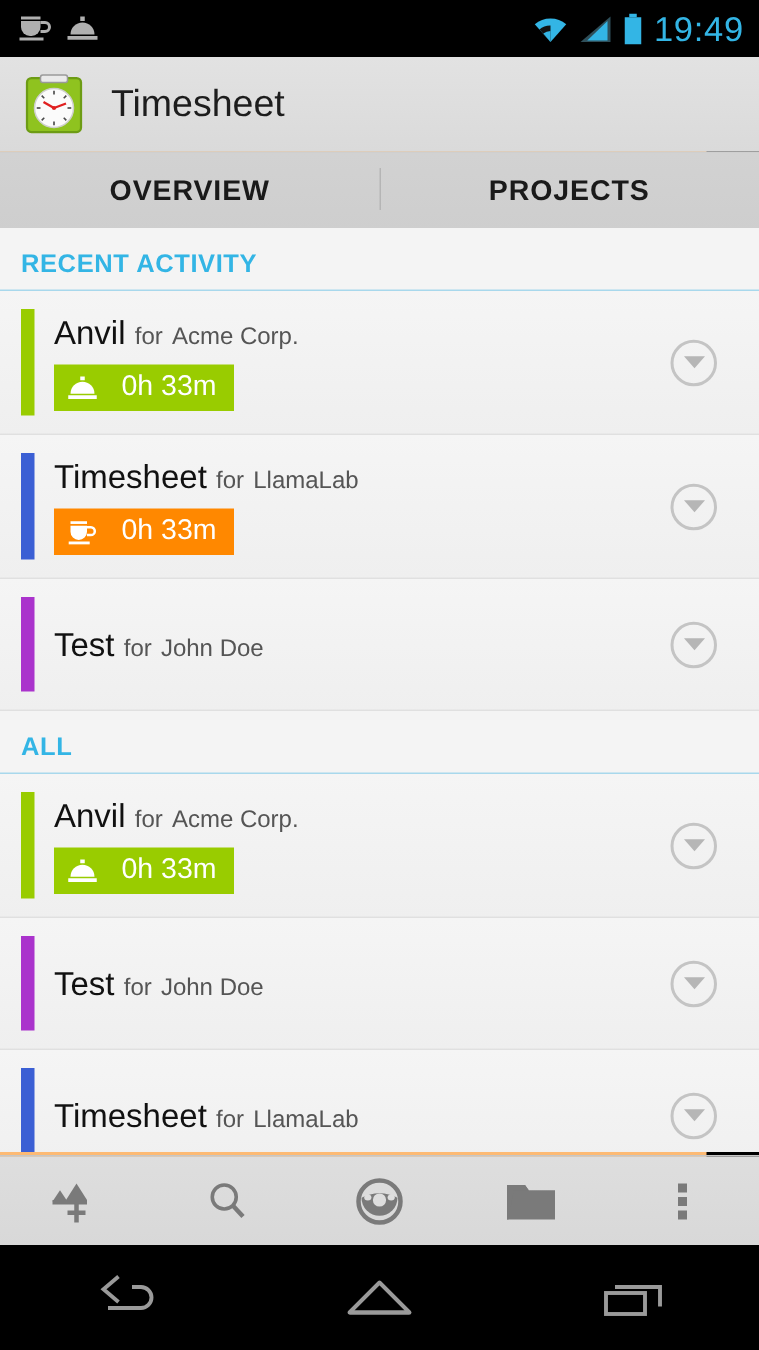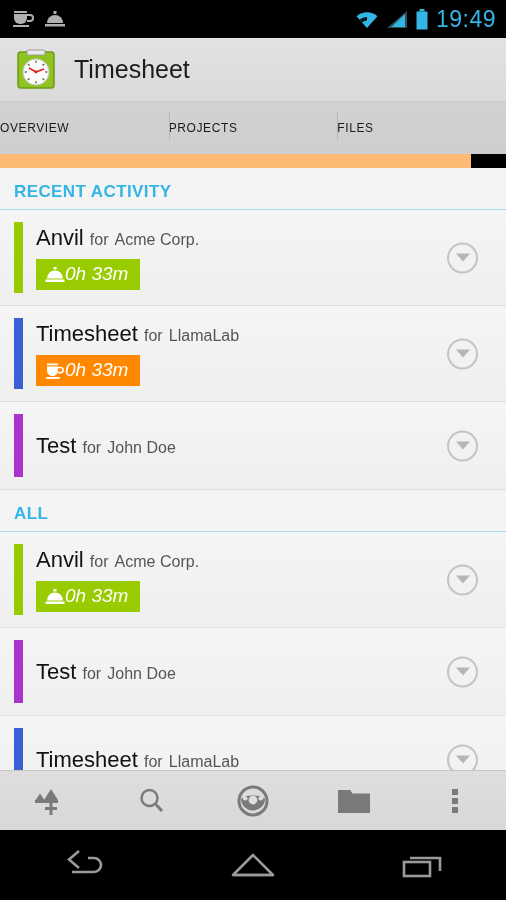--- a/index.html
+++ b/index.html
@@ -31,36 +31,36 @@
   .app-icon{ width:44px; height:44px; position:relative; flex:0 0 auto; }
   .app-title{ font-size:25px; color:#1d1d1d; margin-left:16px; }
 
   
   .tabs{
     position:absolute; top:102px; left:0; width:506px; height:52px;
     background:linear-gradient(to bottom,#d2d2d2 0%, #cecece 100%);
     display:flex; align-items:stretch;
   }
   .tab{
-    flex:1 1 0; display:flex; align-items:center; justify-content:flex-start;
-    position:relative; font-size:12px; font-weight:normal; color:#1a1a1a;
+    flex:1 1 0; display:flex; align-items:center; justify-content:center;
+    position:relative; font-size:19px; font-weight:bold; color:#1a1a1a;
     letter-spacing:0.6px;
   }
   .tab + .tab::before{
     content:""; position:absolute; left:0; top:10px; bottom:14px; width:1px;
     background:#b5b5b5;
   }
   .tab.active::after{
     content:""; position:absolute; left:6px; right:6px; bottom:0; height:4px;
     background:#33b5e5;
   }
 
   
   .list{
-    position:absolute; top:168px; left:0; width:506px; height:616px;
+    position:absolute; top:152px; left:0; width:506px; height:616px;
     overflow:hidden; background:#f4f4f4;
   }
   .section-header{
     padding:14px 0 7px 14px;
     color:#33b5e5; font-size:17px; font-weight:bold; letter-spacing:0.4px;
     background:#f4f4f4;
   }
   .section-rule{ height:1px; background:#a8d8ec; margin:0; }
 
   .row{
@@ -71,23 +71,23 @@
   }
   .row.short{ min-height:88px; }
   .colorbar{
     position:absolute; left:14px; top:12px; bottom:12px; width:9px;
   }
   .row-body{ margin-left:36px; padding:12px 0; flex:1 1 auto; }
   .row-title{ font-size:22px; color:#1a1a1a; line-height:1.15; }
   .row-title .proj{ color:#111; }
   .row-title .for{ color:#555; font-size:16px; }
   .chip{
-    display:inline-flex; align-items:center; gap:0;
+    display:inline-flex; align-items:center; gap:16px;
     margin-top:9px; padding:5px 12px 5px 9px;
-    color:#fff; font-size:19px; line-height:1.1;font-style:italic;
+    color:#fff; font-size:19px; line-height:1.1;
   }
   .chip-icon{ width:20px; height:18px; position:relative; display:inline-block; }
   .expander{
     position:absolute; right:28px; top:50%; transform:translateY(-50%);
     width:31px; height:31px; border-radius:50%;
     border:2px solid #c4c4c4; display:flex; align-items:center; justify-content:center;
   }
   .expander .tri{
     width:0;height:0;border-left:7px solid transparent;border-right:7px solid transparent;
     border-top:8px solid #b6b6b6;
@@ -182,23 +182,20 @@
     <span class="app-title">Timesheet</span>
   </div>
 
   <div class="tabs">
     <div class="tab">
       <span>OVERVIEW</span>
     </div>
     <div class="tab">
       <span>PROJECTS</span>
     </div>
-    <div class="tab">
-      <span>FILES</span>
-    </div>
   </div>
 
   <div class="list">
 
     <div class="section-header">RECENT ACTIVITY</div>
     <div class="section-rule"></div>
 
     <div class="row">
       <span class="colorbar" style="background:#99cc00"></span>
       <div class="row-body">

